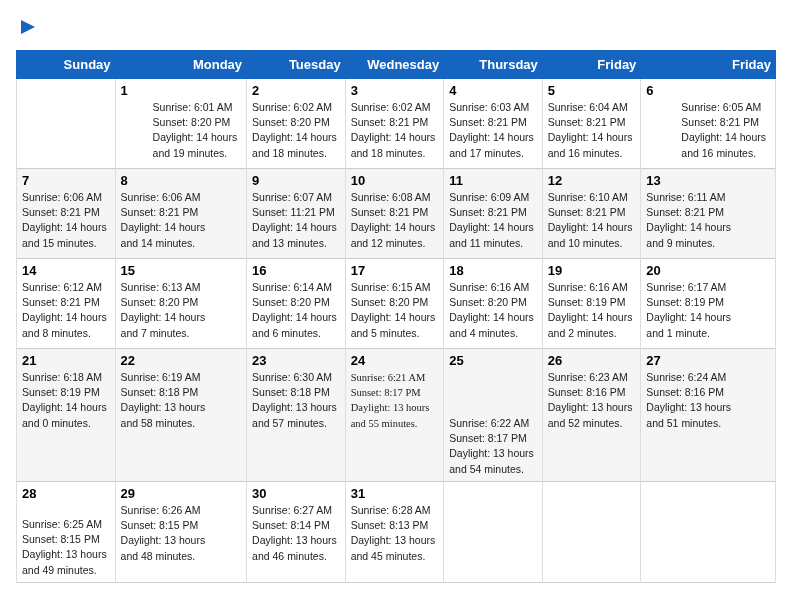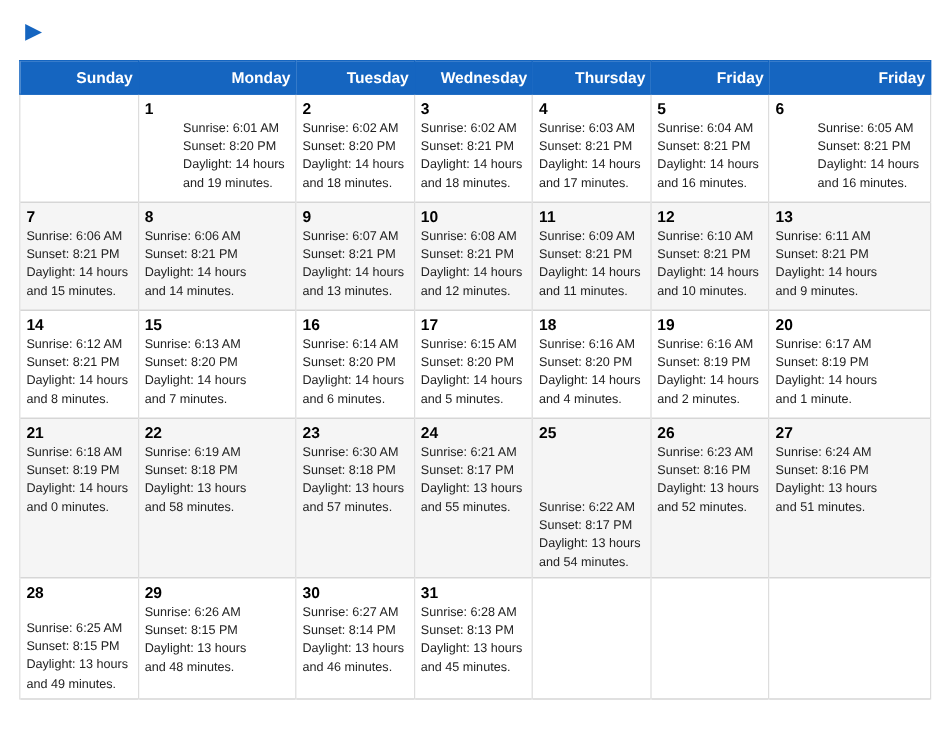--- a/index.html
+++ b/index.html
@@ -186,21 +186,21 @@
         <td>
           <span class="day-number">8</span>
           <div class="day-info" style="white-space: pre-line;">Sunrise: 6:06 AM
 Sunset: 8:21 PM
 Daylight: 14 hours
 and 14 minutes.</div>
         </td>
         <td>
           <span class="day-number">9</span>
           <div class="day-info" style="white-space: pre-line;">Sunrise: 6:07 AM
-Sunset: 8:21 PM
+Sunset: 11:21 PM
 Daylight: 14 hours
 and 13 minutes.</div>
         </td>
         <td>
           <span class="day-number">10</span>
           <div class="day-info" style="white-space: pre-line;">Sunrise: 6:08 AM
 Sunset: 8:21 PM
 Daylight: 14 hours
 and 12 minutes.</div>
         </td>
@@ -294,21 +294,21 @@
         </td>
         <td>
           <span class="day-number">23</span>
           <div class="day-info" style="white-space: pre-line;">Sunrise: 6:30 AM
 Sunset: 8:18 PM
 Daylight: 13 hours
 and 57 minutes.</div>
         </td>
         <td>
           <span class="day-number">24</span>
-          <div class="day-info" style="white-space: pre-line;">Sunrise: 6:21 AM
+          <div class="day-info" style="white-space: pre-line; font-family: Liberation Serif, serif;">Sunrise: 6:21 AM
 Sunset: 8:17 PM
 Daylight: 13 hours
 and 55 minutes.</div>
         </td>
         <td>
           <span class="day-number">25</span>
           <div class="day-info" style="white-space: pre-line; margin-top: 48px;">Sunrise: 6:22 AM
 Sunset: 8:17 PM
 Daylight: 13 hours
 and 54 minutes.</div>

